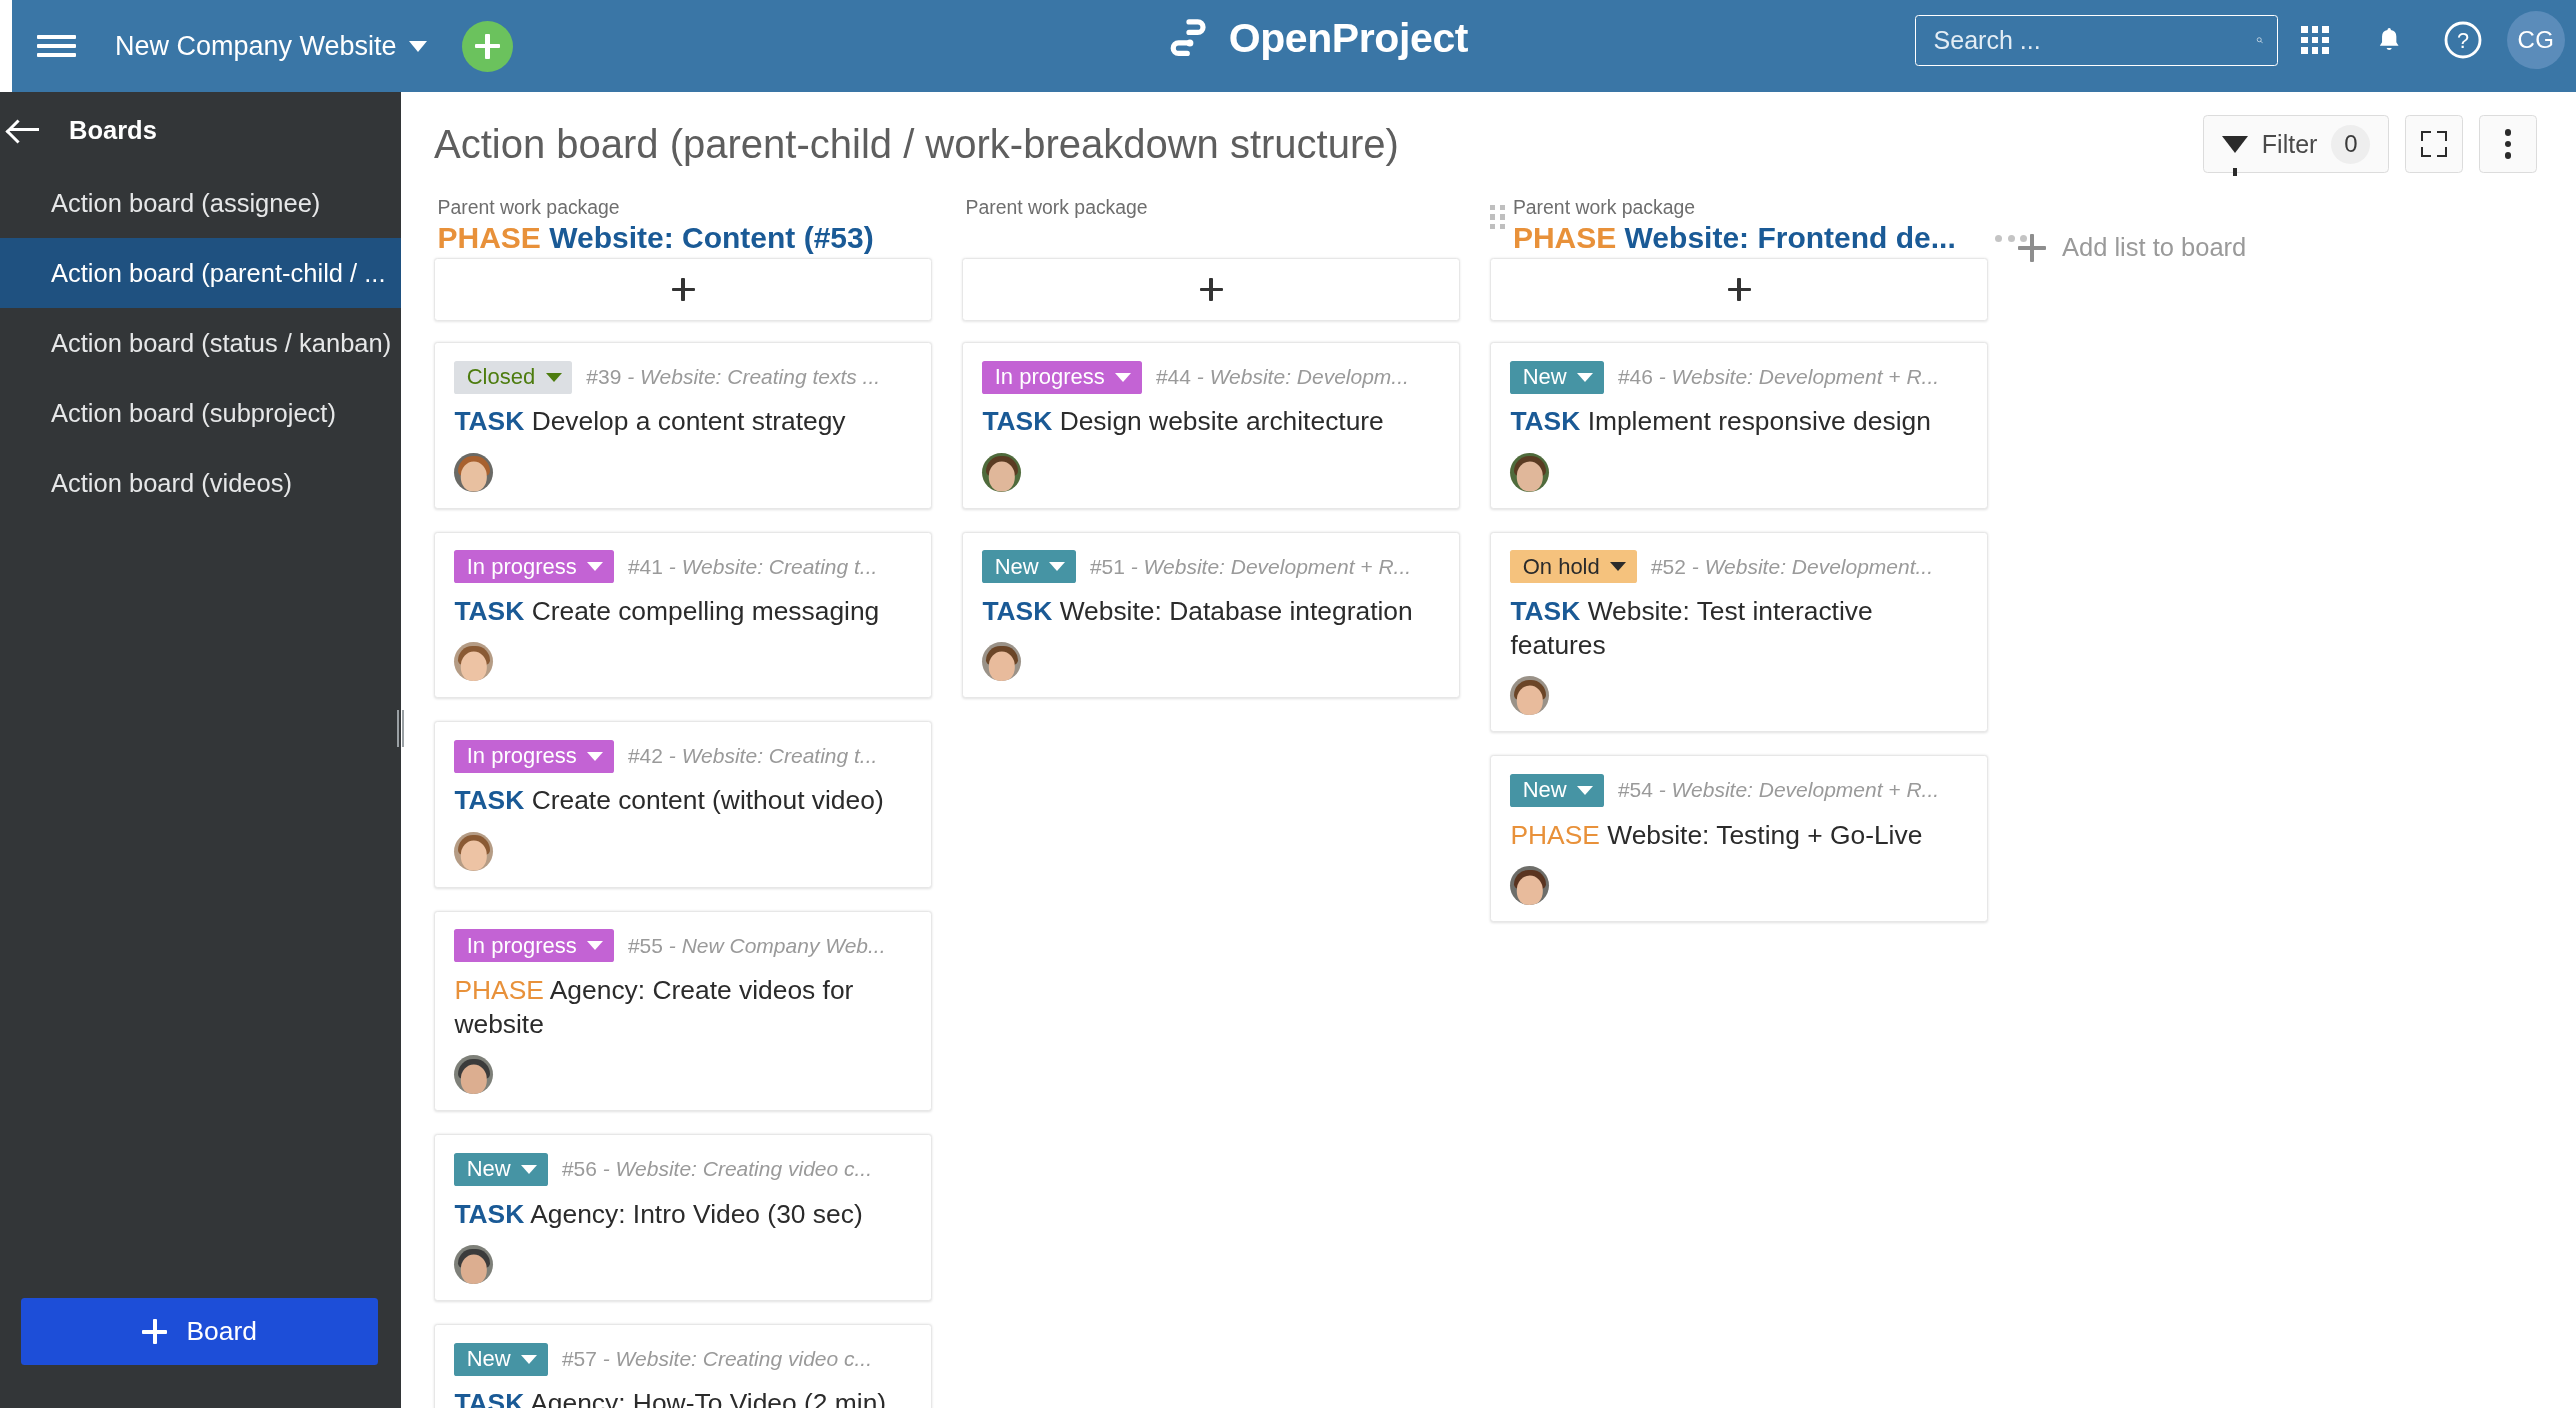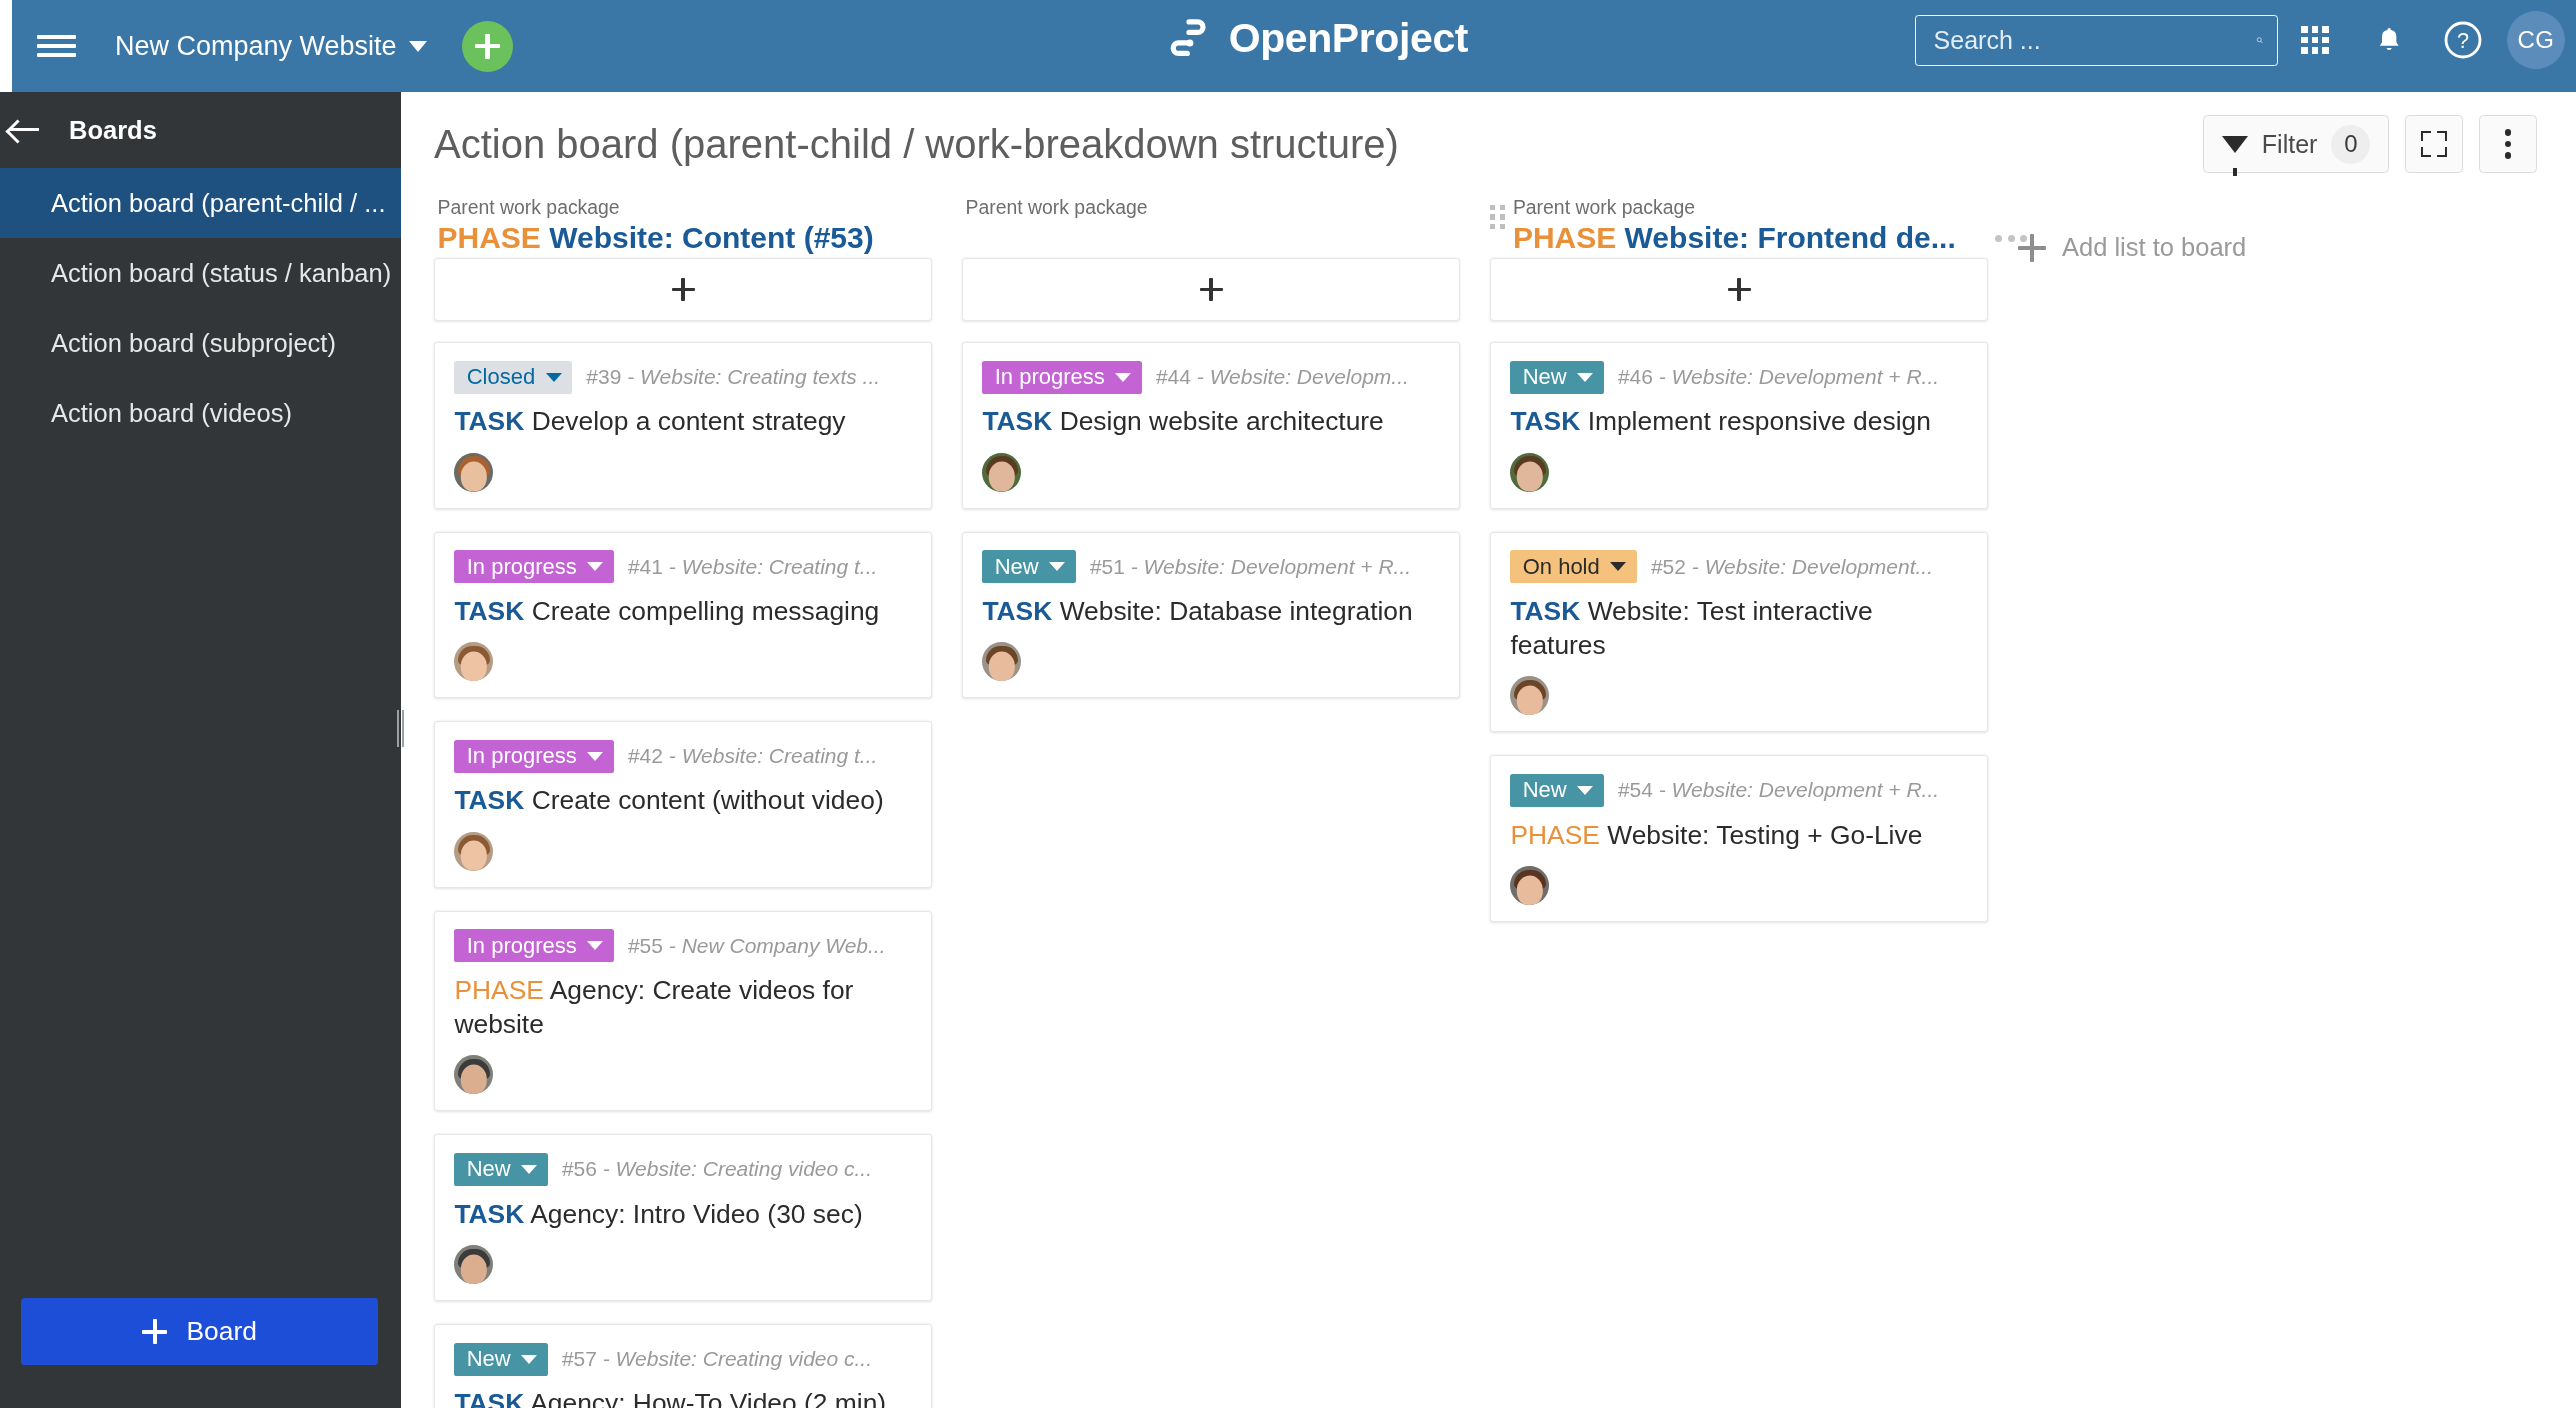--- a/index.html
+++ b/index.html
@@ -375,20 +375,23 @@
   </div>
 </div>
 
 <div class="sidebar">
   <div class="sidebar-header">
     <span class="back-arrow"></span>
     <span class="sidebar-title">Boards</span>
   </div>
 
   <div>
+    <div class="sb-item">
+      <span>Action board (assignee)</span>
+    </div>
     <div class="sb-item active">
       <span>Action board (parent-child / ...</span>
     </div>
     <div class="sb-item">
       <span>Action board (status / kanban)</span>
     </div>
     <div class="sb-item">
       <span>Action board (subproject)</span>
     </div>
     <div class="sb-item">
@@ -446,21 +449,21 @@
             <span>Website: Content (#53)</span>
           </div>
         </div>
       </div>
       <div class="add-card">
         <span class="plus-glyph"></span>
       </div>
 
       <div class="card">
         <div class="card-top">
-          <span class="status-chip" style="background:#dcdfe3;color:#0369a1">
+          <span class="status-chip" style="background:#dcdfe3;color:#4d7c0f">
             <span>Closed</span>
             <span class="chip-caret"></span>
           </span>
           <span class="card-ref">
             <span class="id">#39</span>
             <span>- Website: Creating texts ...</span>
           </span>
         </div>
         <div class="card-subject">
           <span class="type-task">TASK</span>

